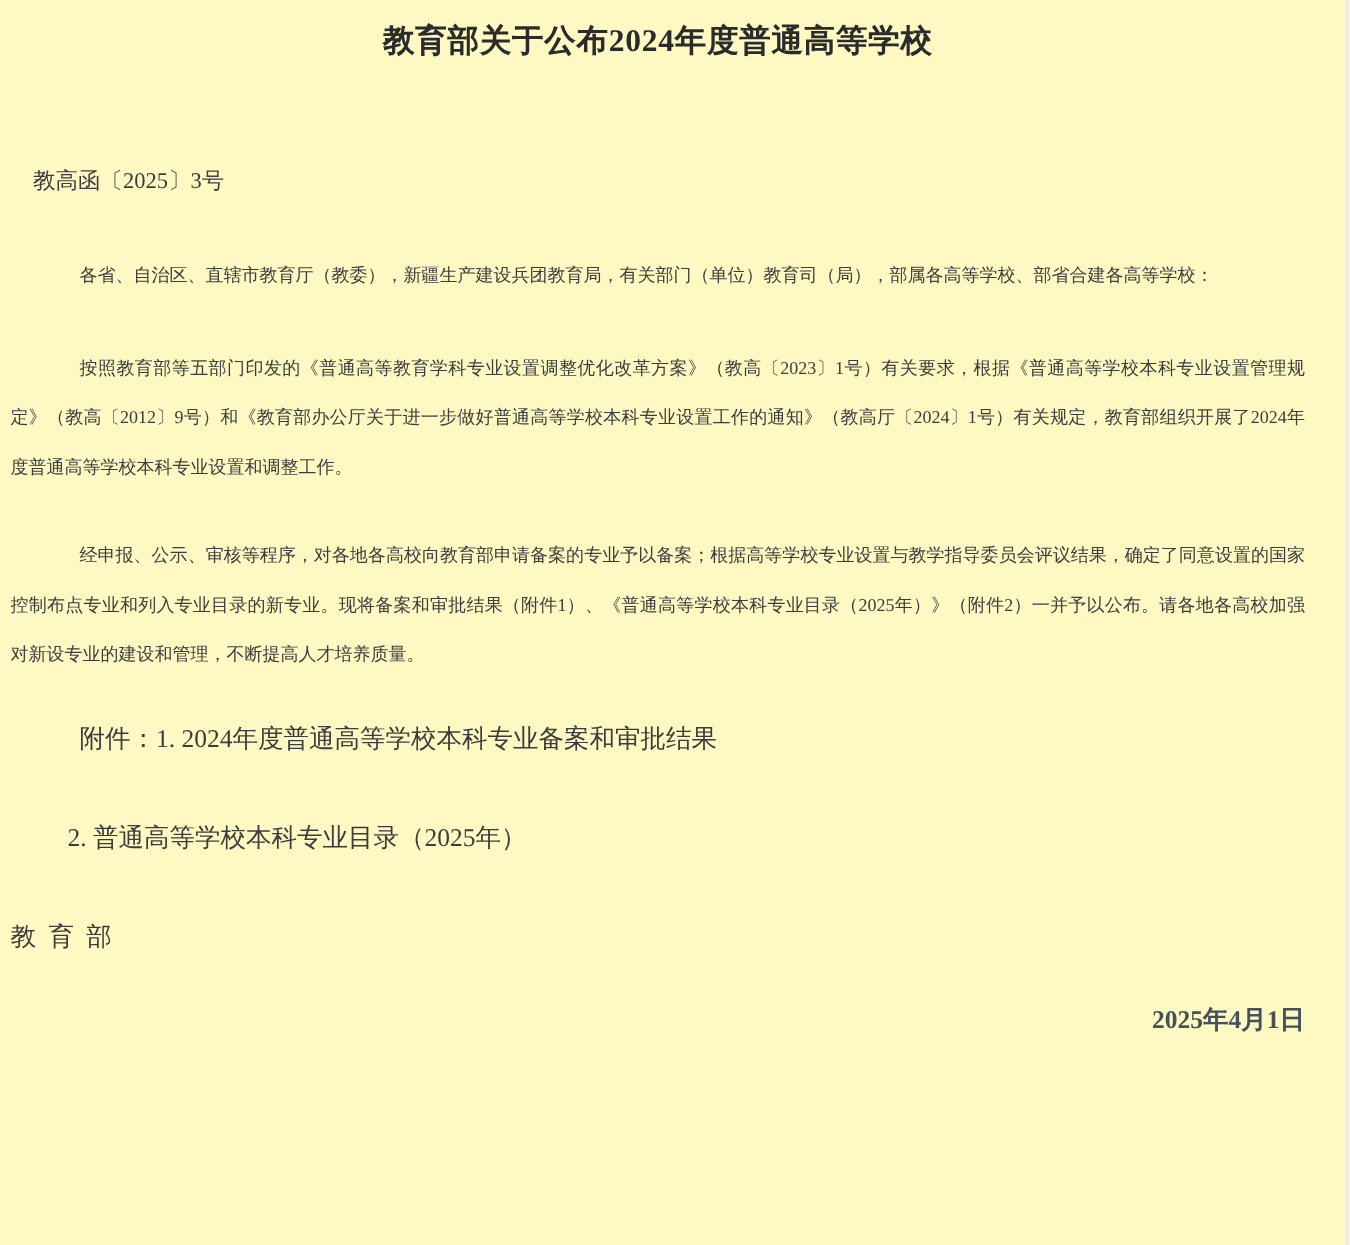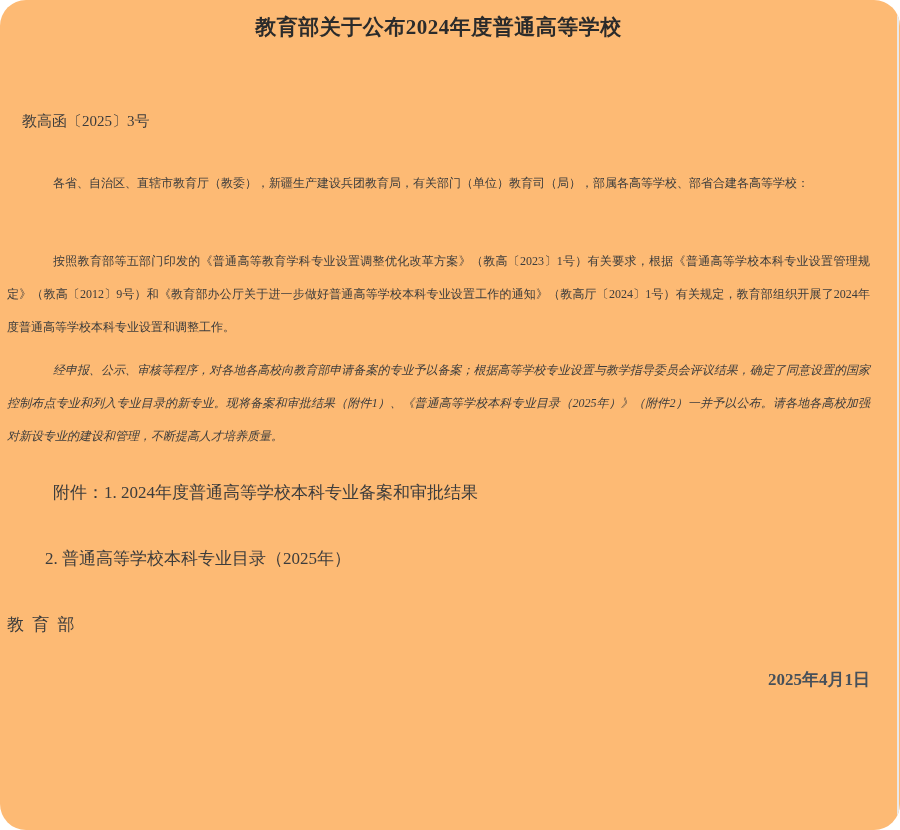--- a/index.html
+++ b/index.html
@@ -4,25 +4,24 @@
 <style>
   html, body {
     margin: 0;
     padding: 0;
     background: #ffffff;
   }
   .page {
     position: relative;
     width: 900px;
     height: 830px;
-    background: #fdba74;
+    background: #fef9c3;
     font-family: "Liberation Serif", "DejaVu Serif", serif;
     overflow: hidden;
     box-sizing: border-box;
-    border-radius: 26px;
   }
   .right-edge-line {
     position: absolute;
     top: 0;
     bottom: 0;
     right: 1px;
     width: 2px;
     background: #e9e9eb;
   }
   .content {
@@ -48,22 +47,22 @@
   }
   .body-para {
     margin: 0;
     font-size: 12px;
     line-height: 33px;
     color: #3c3c3c;
     text-align: justify;
     text-indent: 46px;
   }
   .para-recipients { margin-top: 29px; }
-  .para-2 { margin-top: 45px; }
-  .para-3 { margin-top: 10px; font-style: italic; }
+  .para-2 { margin-top: 29px; }
+  .para-3 { margin-top: 26px; }
   .attach-line-1 {
     margin: 23px 0 0 46px;
     font-size: 17px;
     line-height: 33px;
     color: #3c3c3c;
   }
   .attach-line-2 {
     margin: 33px 0 0 38px;
     font-size: 17px;
     line-height: 33px;

